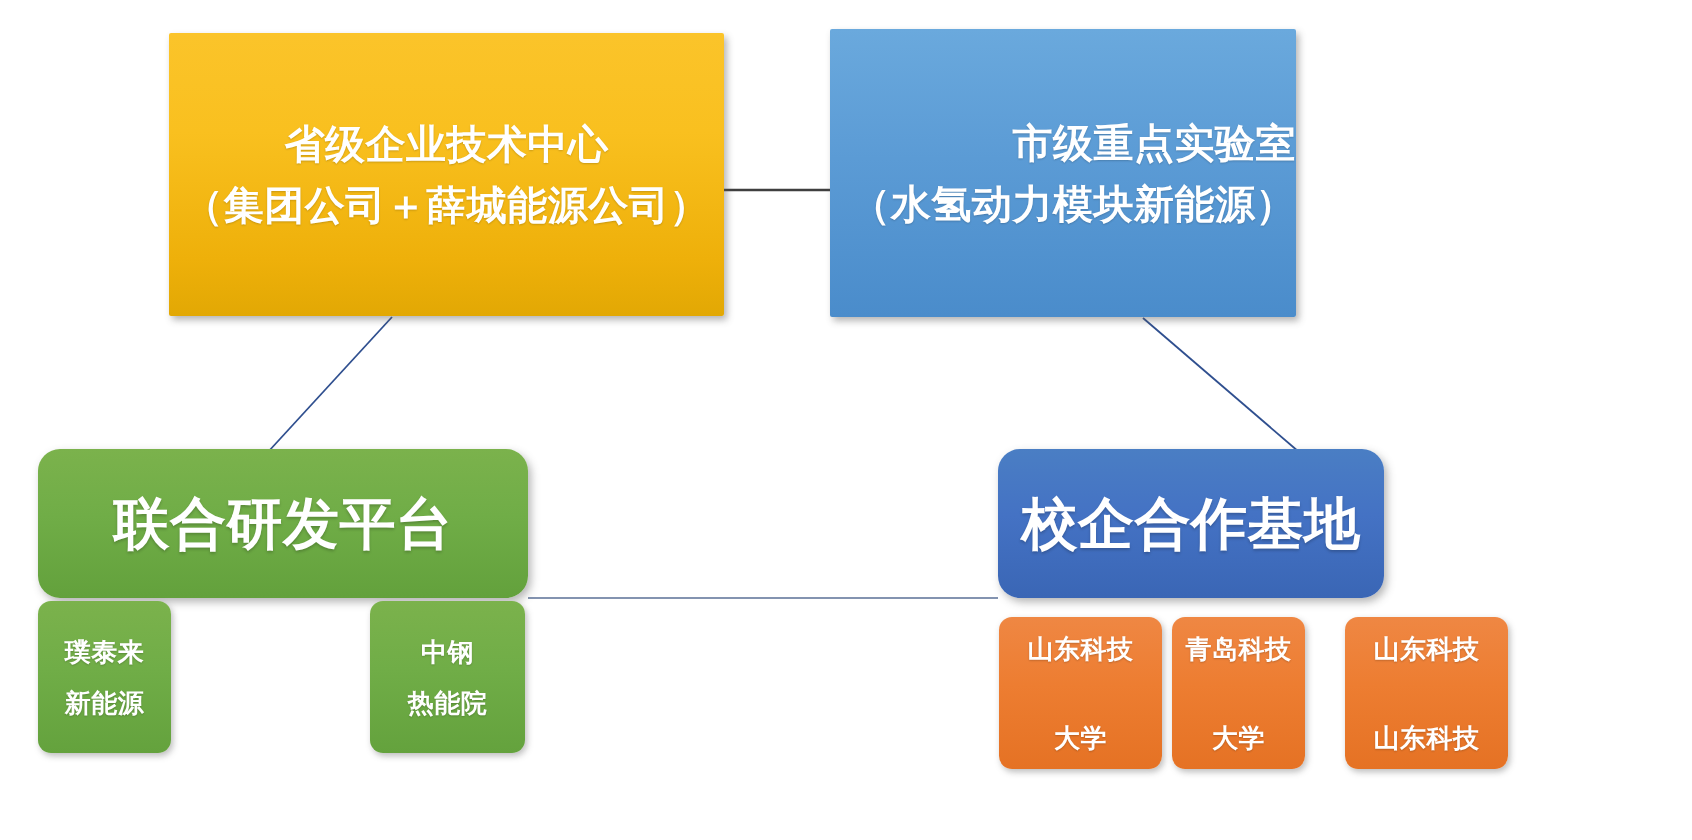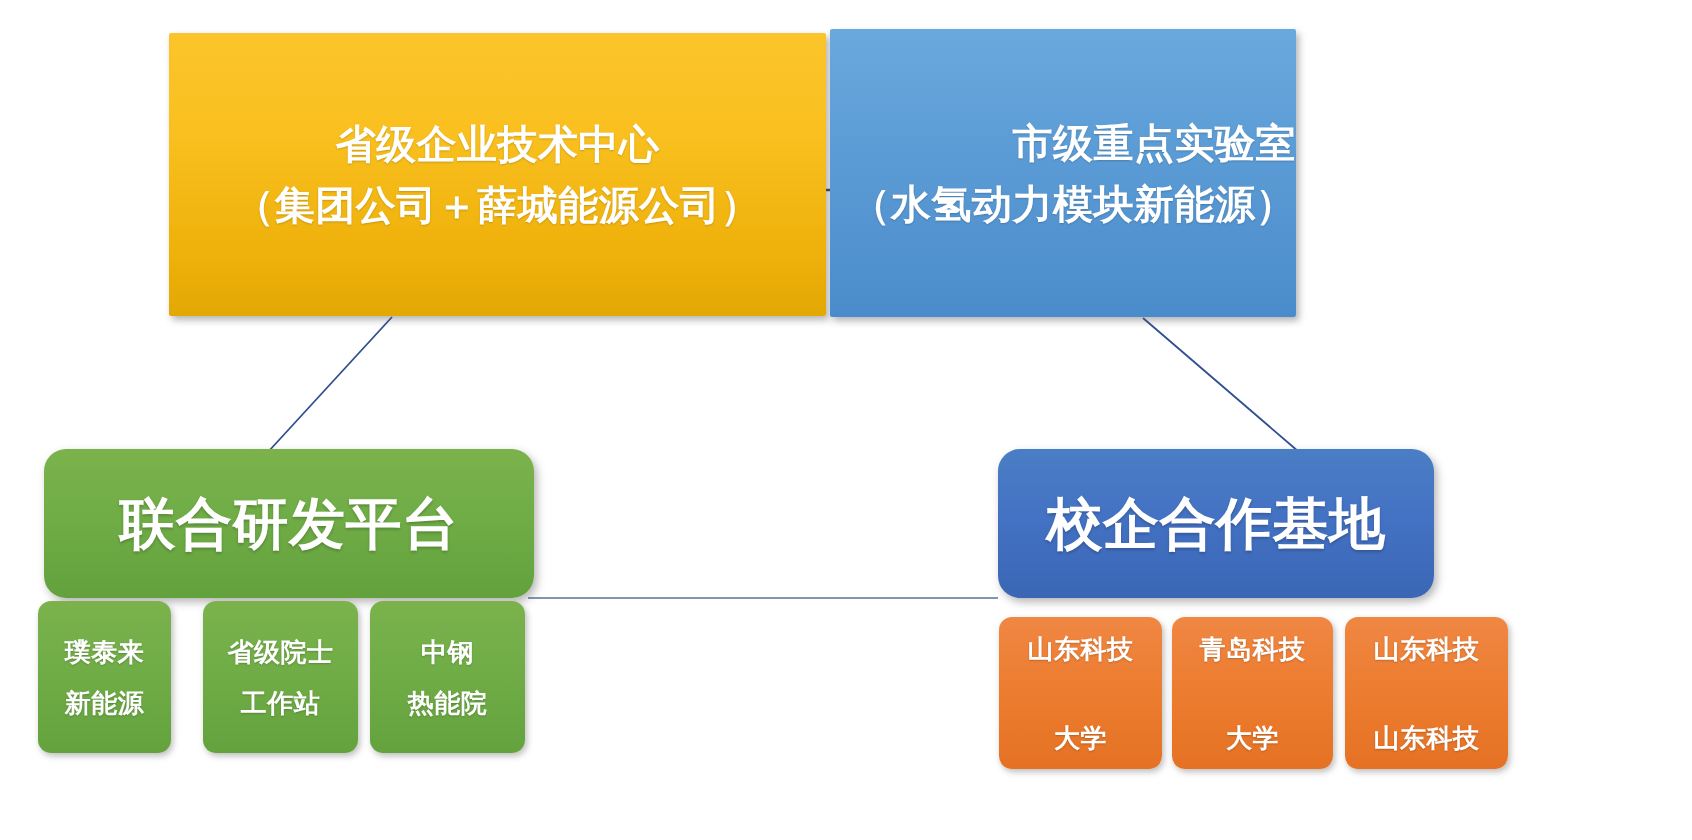--- a/index.html
+++ b/index.html
@@ -56,21 +56,21 @@
     font-size: 40px;
     text-shadow: 0 1px 2px rgba(0,0,0,0.18);
   }
   .top-node .line + .line {
     margin-top: 21px;
   }
 
   #node-prov-tech-center {
     left: 169px;
     top: 33px;
-    width: 657px;
+    width: 555px;
     height: 283px;
     background: linear-gradient(to bottom, #fbc42a 0%, #f9c01f 35%, #eeb00a 80%, #e2a804 100%);
   }
 
   #node-city-lab {
     left: 830px;
     top: 29px;
     width: 466px;
     height: 288px;
     background: linear-gradient(to bottom, #6aa9dd 0%, #5b9bd5 45%, #4a8ccb 100%);
@@ -86,27 +86,26 @@
     font-size: 56px;
     text-shadow: 0 2px 3px rgba(0,0,0,0.2);
   }
 
   #node-joint-rd-platform {
     left: 38px;
     top: 449px;
     width: 490px;
     height: 149px;
     background: linear-gradient(to bottom, #7bb24c 0%, #70ad47 45%, #63a13c 100%);
-    margin-left: 6px;
   }
 
   #node-school-enterprise-base {
     left: 998px;
     top: 449px;
-    width: 436px;
+    width: 386px;
     height: 149px;
     background: linear-gradient(to bottom, #4a7ec4 0%, #4472c4 45%, #3a66b5 100%);
   }
 
   
   .chip {
     position: absolute;
     display: flex;
     flex-direction: column;
     align-items: center;
@@ -138,21 +137,21 @@
     gap: 38px;
   }
 
   
   #chip-g-0 { left: 38px;  top: 601px; width: 133px; height: 152px; }
   #chip-g-1 { left: 203px; top: 601px; width: 155px; height: 152px; }
   #chip-g-2 { left: 370px; top: 601px; width: 155px; height: 152px; }
 
   
   #chip-o-0 { left: 999px;  top: 617px; width: 163px; height: 152px; }
-  #chip-o-1 { left: 1172px; top: 617px; width: 161px; height: 152px; }
+  #chip-o-1 { left: 1172px; top: 617px; width: 133px; height: 152px; }
   #chip-o-2 { left: 1345px; top: 617px; width: 163px; height: 152px; }
 </style>
 </head>
 <body>
 
 <div id="stage">
 
   <svg id="connectors" viewBox="0 0 1692 840" width="1692" height="840" xmlns="http://www.w3.org/2000/svg">
     <line x1="724" y1="190" x2="830" y2="190" stroke="#3f3f3f" stroke-width="2.4"></line>
     <line x1="392" y1="317" x2="268" y2="452" stroke="#2f4f8f" stroke-width="1.8"></line>
@@ -175,24 +174,20 @@
   </div>
 
   <div class="node platform-node" id="node-school-enterprise-base">
     <span class="line">校企合作基地</span>
   </div>
 
   <div class="chip green" id="chip-g-0">
     <span class="line">璞泰来</span>
     <span class="line">新能源</span>
   </div>
-  <div class="chip green" id="chip-g-1">
-    <span class="line">省级院士</span>
-    <span class="line">工作站</span>
-  </div>
   <div class="chip green" id="chip-g-2">
     <span class="line">中钢</span>
     <span class="line">热能院</span>
   </div>
 
   <div class="chip orange" id="chip-o-0">
     <span class="line">山东科技</span>
     <span class="line">大学</span>
   </div>
   <div class="chip orange" id="chip-o-1">

